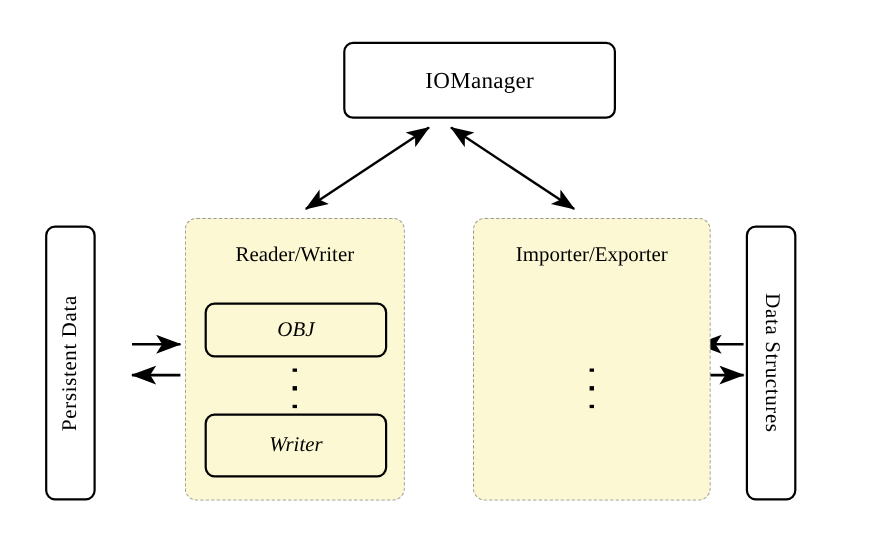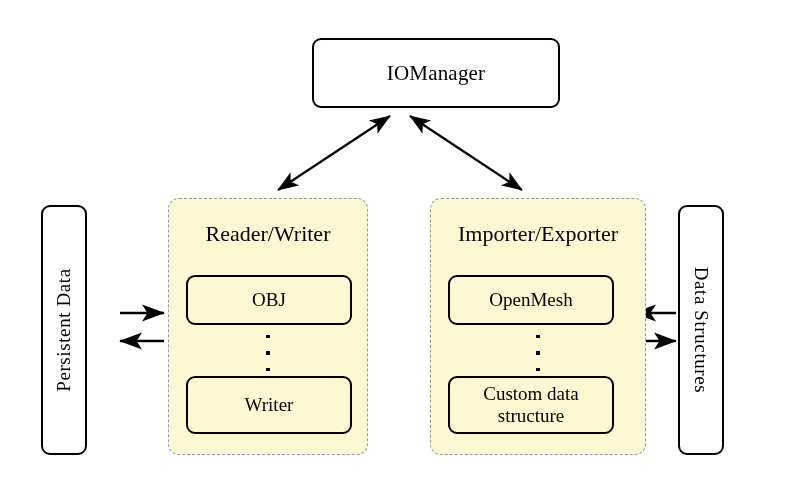--- a/index.html
+++ b/index.html
@@ -91,39 +91,40 @@
   #importer-exporter-panel {
     left: 430px;
     width: 216px;
   }
   .group-title {
     position: absolute;
     top: 22px;
     left: 0;
     width: 100%;
     text-align: center;
-    font-size: 22px;
+    font-size: 19px;
     white-space: nowrap;
   }
 
   
   .inner-box {
     position: absolute;
     box-sizing: border-box;
     left: 17px;
     width: 166px;
     background: #FCF8D3;
     border: 2.6px solid #000000;
     border-radius: 9px;
     display: flex;
     align-items: center;
     justify-content: center;
     text-align: center;
     line-height: 1.18;
     font-size: 19px;
+    font-style: italic;
   }
   .inner-box.first { top: 76px; height: 50px; }
   .inner-box.last  { top: 177px; height: 58px; }
 
   
   .vdots {
     position: absolute;
     left: 0;
     width: 100%;
     top: 136px;
@@ -192,35 +193,26 @@
     <div class="inner-box last">
       <span>
         <span>Writer</span><br>
       </span>
     </div>
   </div>
 
   <div class="group-panel" id="importer-exporter-panel">
     <div class="group-title">Importer/Exporter</div>
 
-    <div class="inner-box first">
-      <span>OpenMesh</span>
-    </div>
 
     <div class="vdots">
       <i></i>
         <i></i>
         <i></i>
     </div>
 
-    <div class="inner-box last">
-      <span>
-        <span>Custom data</span><br>
-        <span>structure</span>
-      </span>
-    </div>
   </div>
 
   <div class="node-box side-column" id="data-structures">
     <span class="vlabel-down">Data Structures</span>
   </div>
 
 </div>
 
 </body></html>

